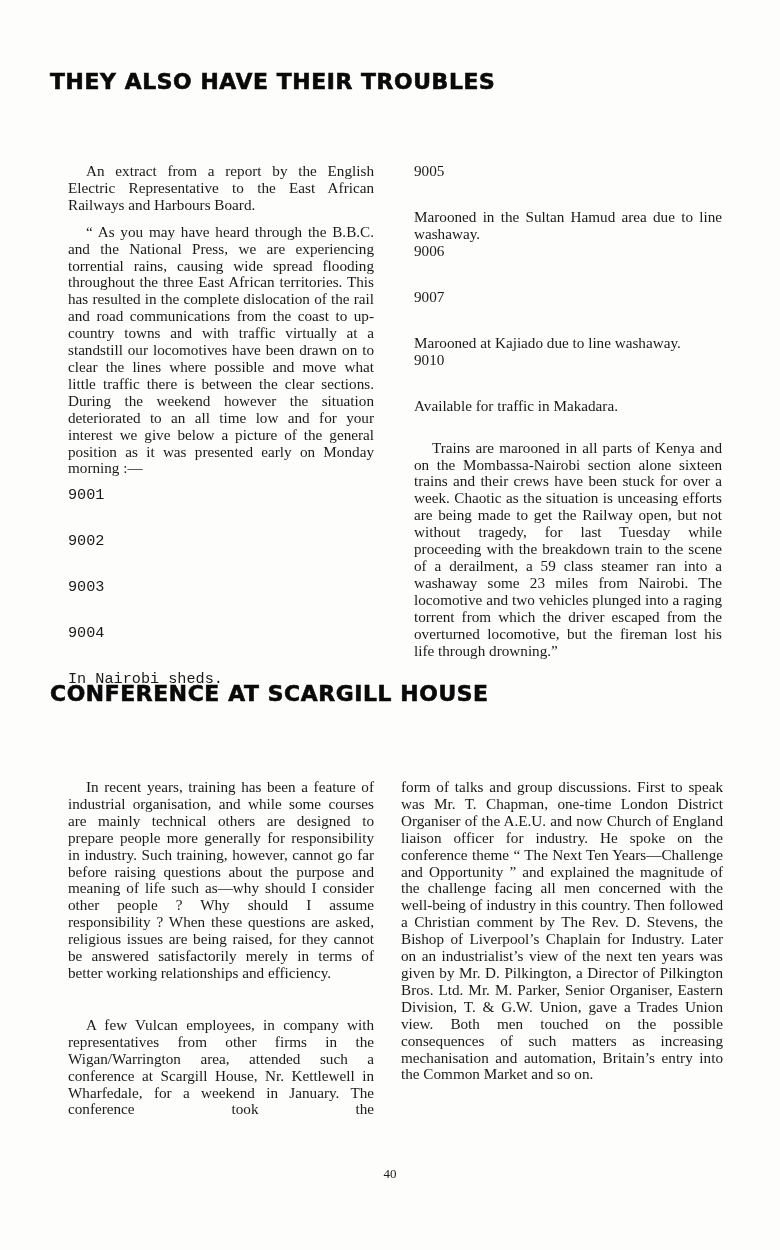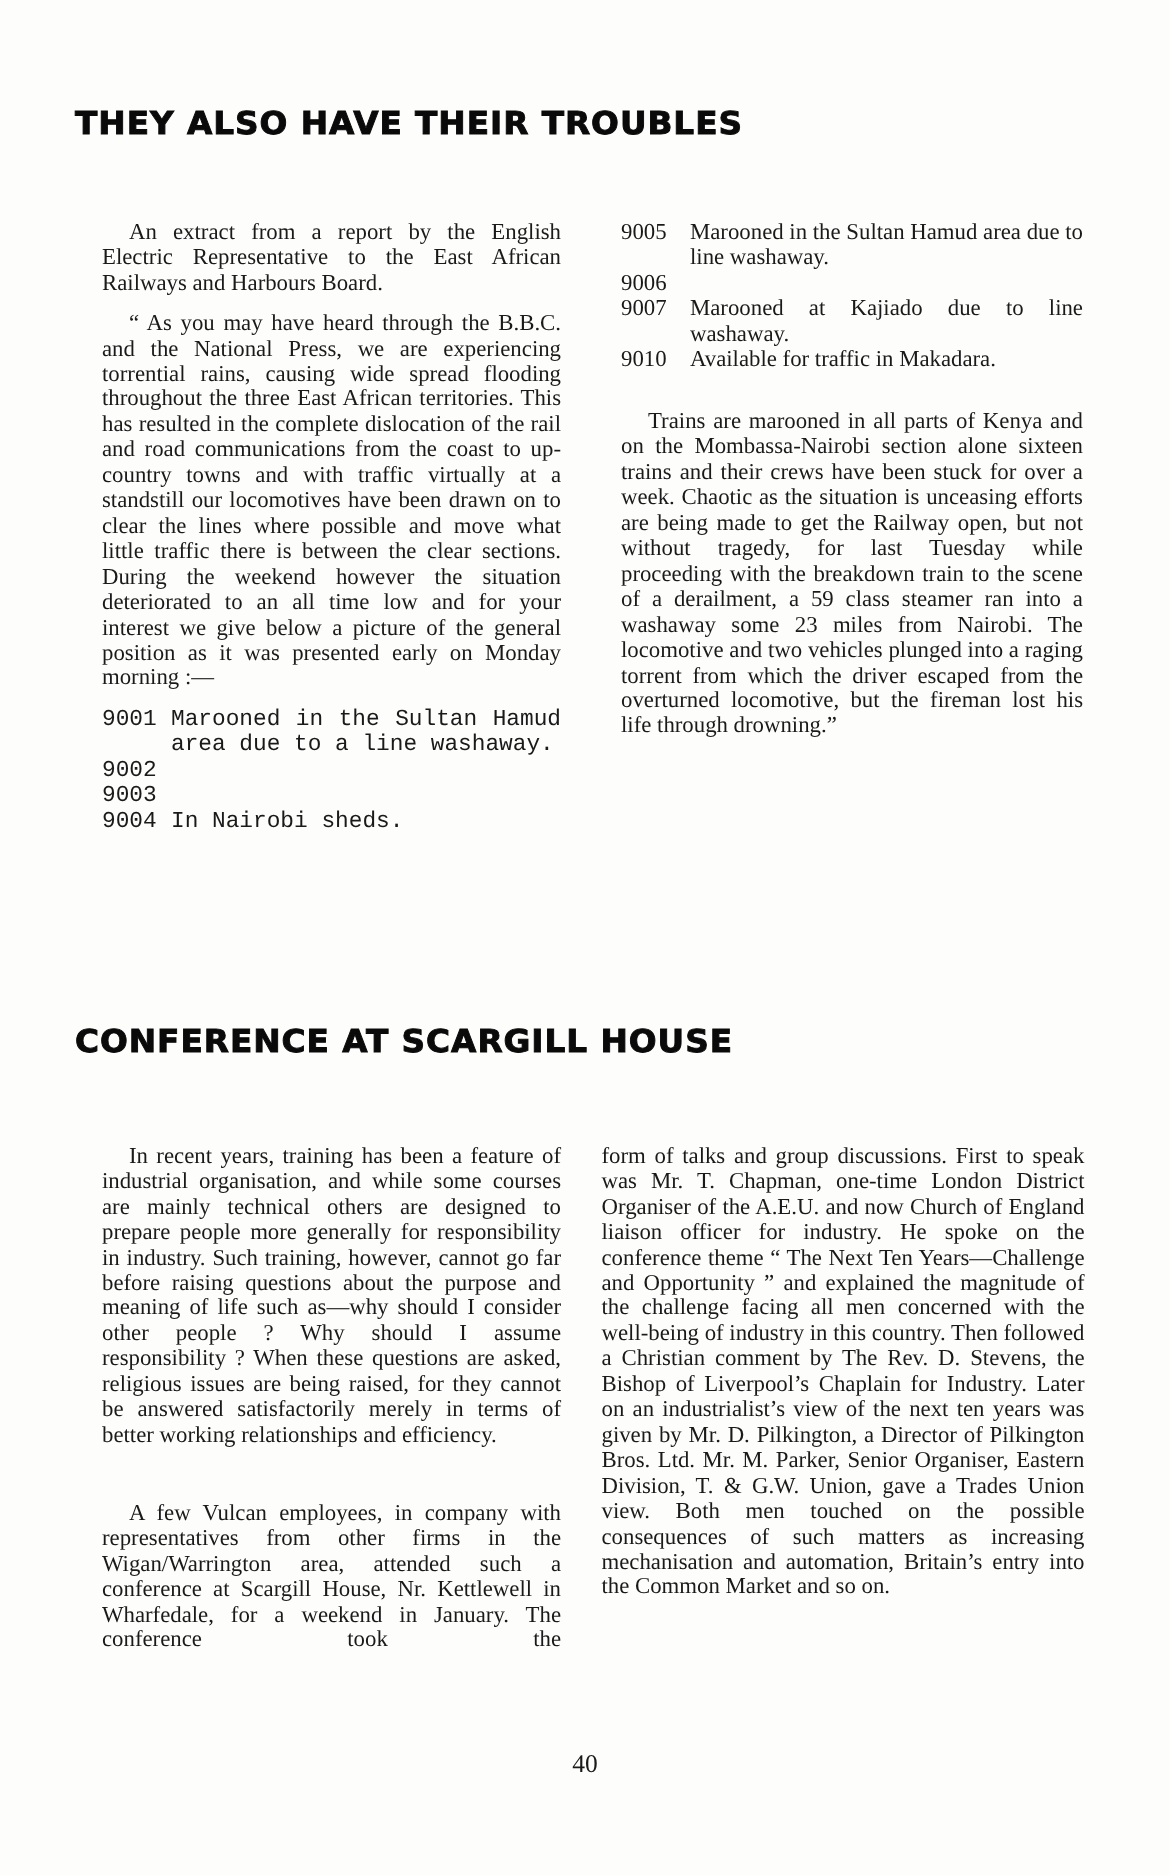--- a/index.html
+++ b/index.html
@@ -22,47 +22,47 @@
       margin: 0;
       transform: scaleX(1.04);
       transform-origin: left center;
       -webkit-text-stroke: 0.6px #0a0a0a;
     }
     .col {
       position: absolute;
       font-size: 15.2px;
       line-height: 16.9px;
       text-align: justify;
+      margin-top: 16px;
     }
     .col p { margin: 0; text-indent: 18px; }
     .col p.gap { margin-top: 10px; }
     .col p.biggap { margin-top: 35px; }
     .list { margin: 0; padding: 0; list-style: none; }
-    .list li { display: flex; }
+    .list li { display: flex; flex-direction: column; }
     .list .num { width: 46px; flex: 0 0 46px; }
     .list .txt { flex: 1; text-align: justify; }
     .page-num {
       position: absolute;
       left: 0; right: 0; top: 1166px;
       text-align: center;
-      font-size: 17px;
+      font-size: 13px;
     }
   </style>
 </head>
 <body>
 
 <h1 class="heading" style="top:70px;">THEY ALSO HAVE THEIR TROUBLES</h1>
 
 <div class="col" style="left:68px; top:147px; width:306px;">
   <p>An extract from a report by the English Electric Representative to the East African Railways and Harbours Board.</p>
   <p class="gap">“ As you may have heard through the B.B.C. and the National Press, we are experiencing torrential rains, causing wide spread flooding throughout the three East African territories. This has resulted in the complete dislocation of the rail and road communications from the coast to up-country towns and with traffic virtually at a standstill our locomotives have been drawn on to clear the lines where possible and move what little traffic there is between the clear sections. During the weekend however the situation deteriorated to an all time low and for your interest we give below a picture of the general position as it was presented early on Monday morning :—</p>
   <ul class="list" style="margin-top:10px;font-family:Liberation Mono, monospace;">
     <li>
         <span class="num">9001</span>
-        <span class="txt">Marooned in the Sultan Hamud area due to a line washaway.</span>
       </li>
     <li>
         <span class="num">9002</span>
       </li>
     <li>
         <span class="num">9003</span>
       </li>
     <li>
         <span class="num">9004</span>
         <span class="txt">In Nairobi sheds.</span>

